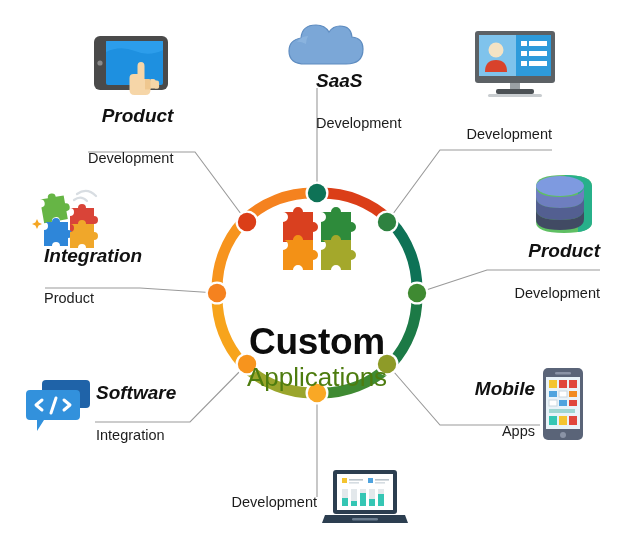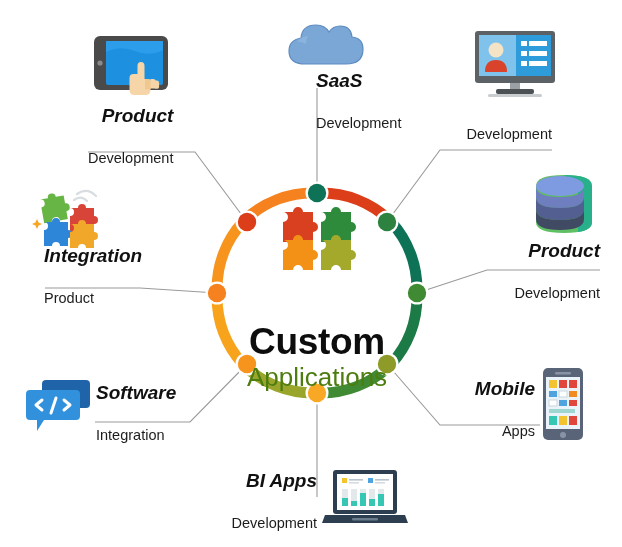--- a/index.html
+++ b/index.html
@@ -223,21 +223,20 @@
       <rect x="47" y="21" width="6" height="17" fill="#E3E8EB"></rect>
         <rect x="47" y="31" width="6" height="7" fill="#35C6B4"></rect>
       <rect x="56" y="21" width="6" height="17" fill="#E3E8EB"></rect>
         <rect x="56" y="26" width="6" height="12" fill="#35C6B4"></rect>
 
       <path d="M3 47 h80 l3 8 H0 z" fill="#2C3E50"></path>
       <rect x="30" y="50" width="26" height="2.4" rx="1.2" fill="#6B7D8F"></rect>
     </svg>
   </div>
   <div class="lbl right" style="left:182px;top:470px;width:135px;">
-    <div class="t1">BI Apps</div>
     <div class="t2">Development</div>
   </div>
 
   <div class="ic" style="left:22px;top:378px;width:74px;height:58px;">
     <svg viewBox="0 0 74 58" width="74" height="58">
       <rect x="20" y="2" width="48" height="28" rx="4" fill="#1F63A8"></rect>
       <path d="M4 12 h50 a4 4 0 0 1 4 4 v22 a4 4 0 0 1 -4 4 H22 l-7 11 v-11 H8 a4 4 0 0 1 -4 -4 V16 a4 4 0 0 1 4 -4 z" fill="#3291DC"></path>
       <g fill="none" stroke="#FFFFFF" stroke-width="3" stroke-linecap="round" stroke-linejoin="round">
         <path d="M20 22 l-6 5 l6 5"></path>
         <path d="M42 22 l6 5 l-6 5"></path>

